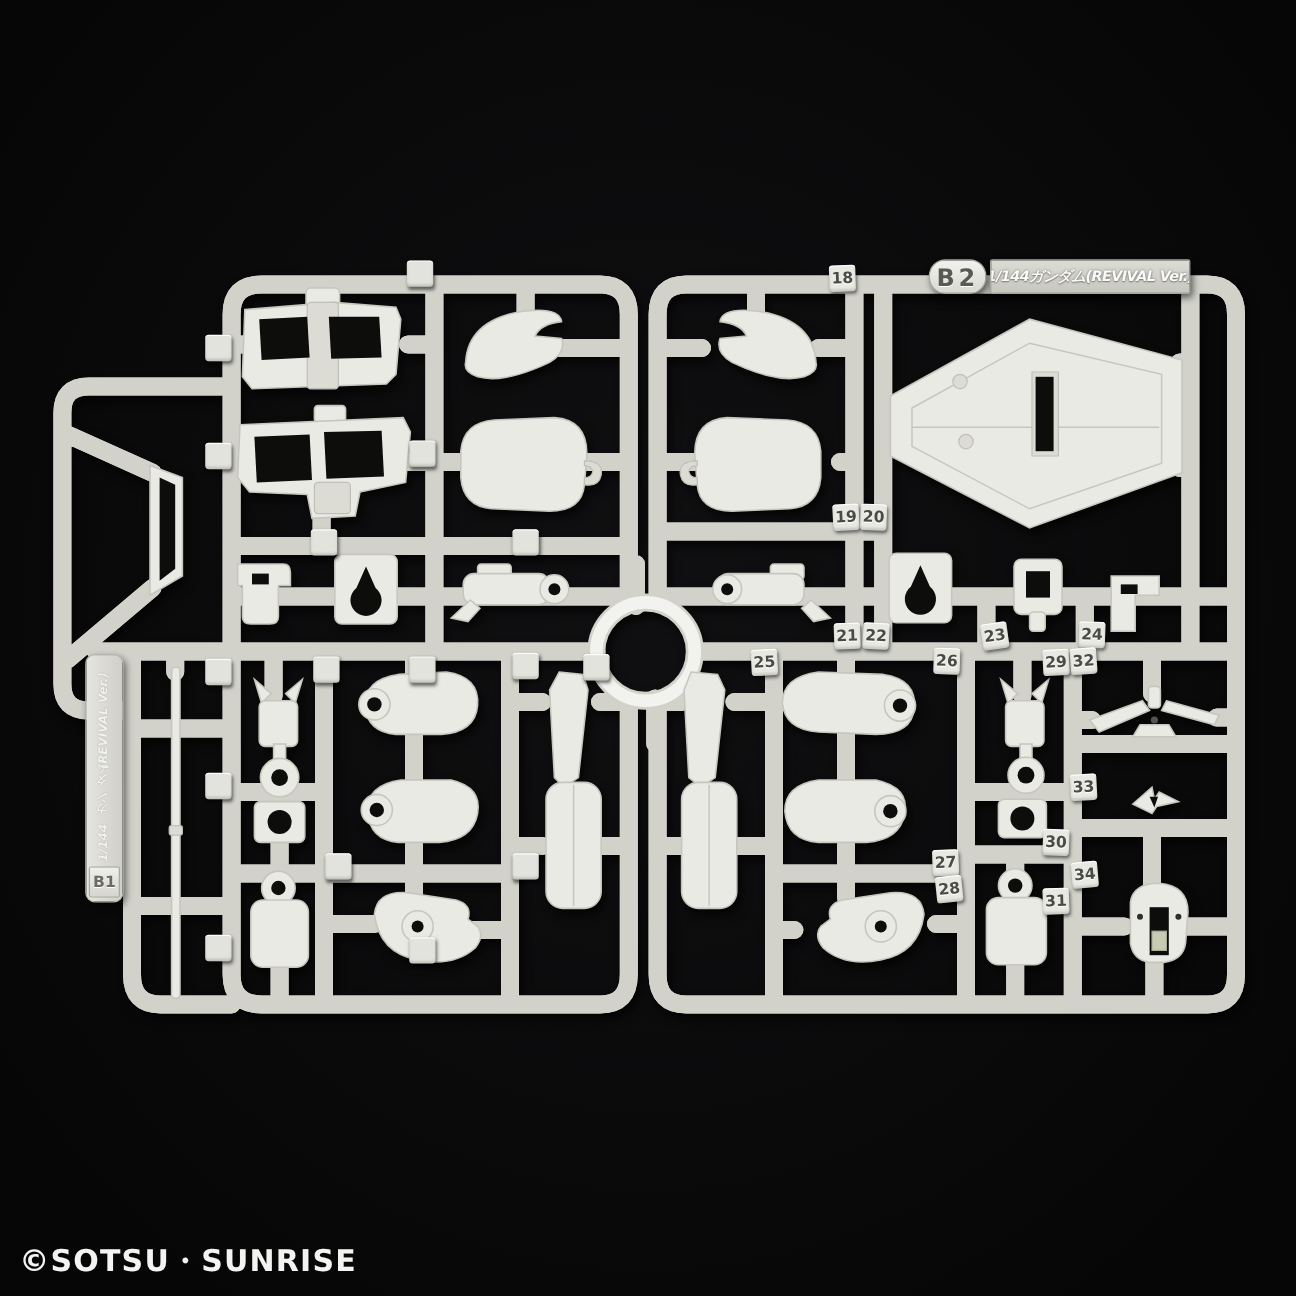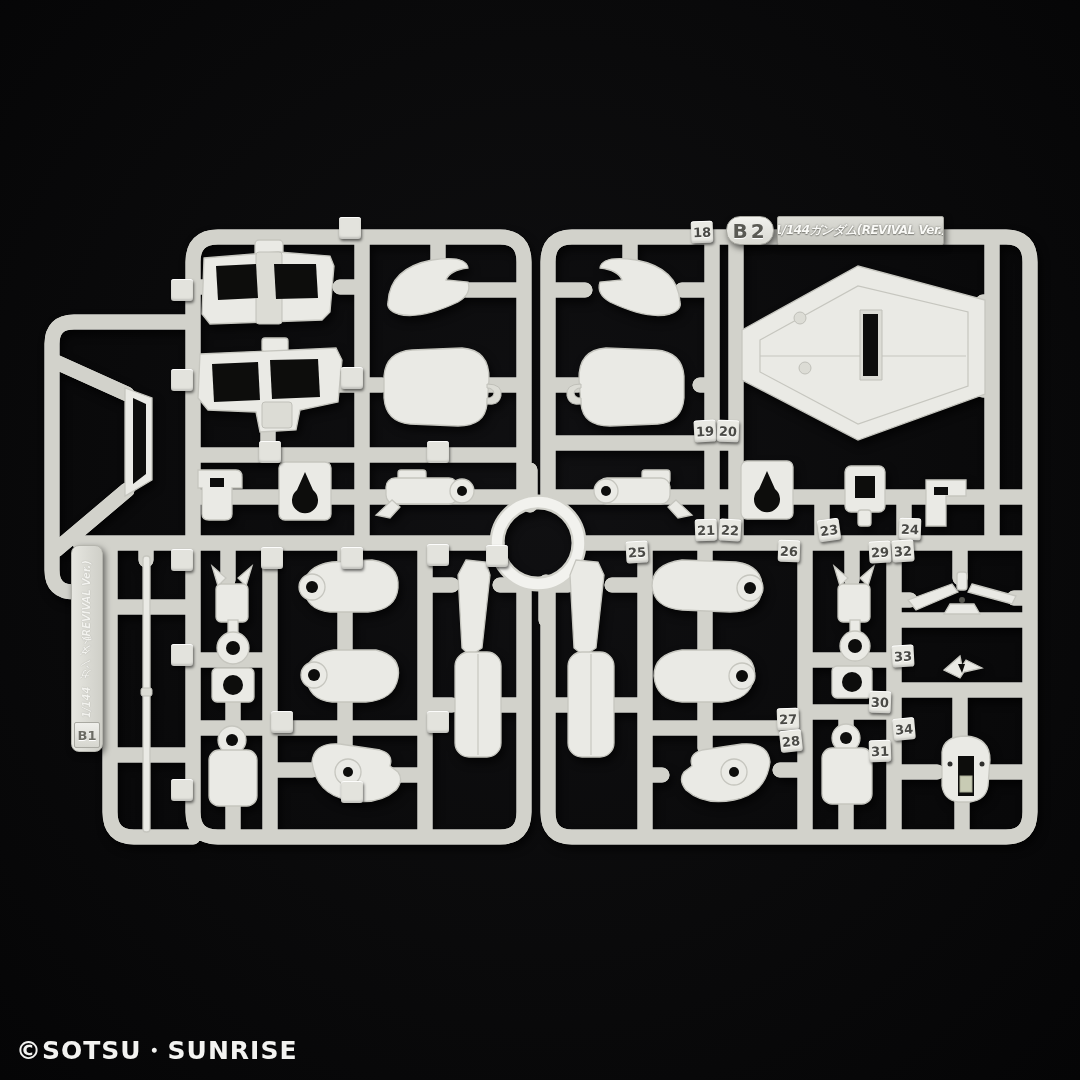--- a/index.html
+++ b/index.html
@@ -32,20 +32,21 @@
   .b2-plate{
     position:absolute;left:726px;top:216px;height:29px;display:flex;align-items:stretch;
     filter:drop-shadow(2px 3px 3px rgba(0,0,0,.6));
   }
   .b2-code{
     width:46px;background:linear-gradient(#f2f2ee,#d9d9d2);
     border:1px solid #a7a7a0;border-radius:14px;
     display:flex;align-items:center;justify-content:center;
     font:800 20px "DejaVu Sans",sans-serif;color:#5a5a54;letter-spacing:3px;
     text-shadow:0 1px 0 #fff;
+    margin-left:48px;
   }
   .b2-text{
     margin-left:3px;width:165px;background:linear-gradient(#dcdcd6,#c7c7c0);
     border:1px solid #a7a7a0;border-radius:2px;
     display:flex;align-items:center;justify-content:center;
     font:700 italic 12px "DejaVu Sans",sans-serif;color:#fafaf7;letter-spacing:-.5px;
     text-shadow:0 0 2px #70706a,0 1px 1px #8a8a84;white-space:nowrap;overflow:hidden;
   }
   
   .b1-strip{

